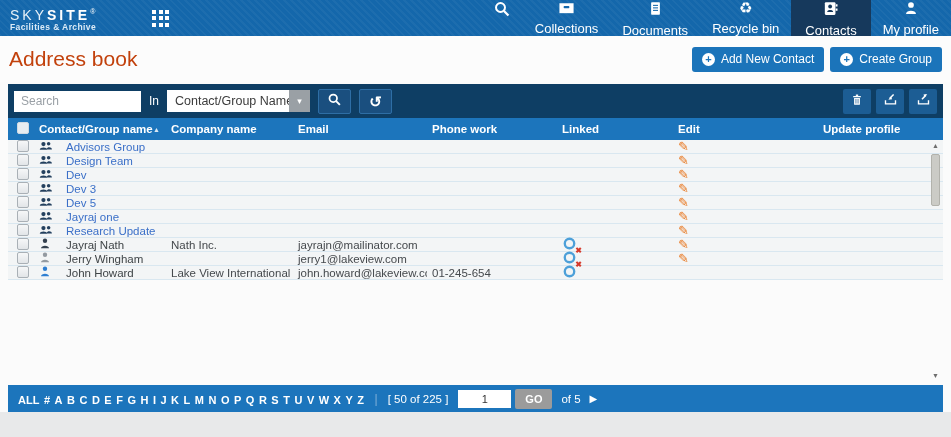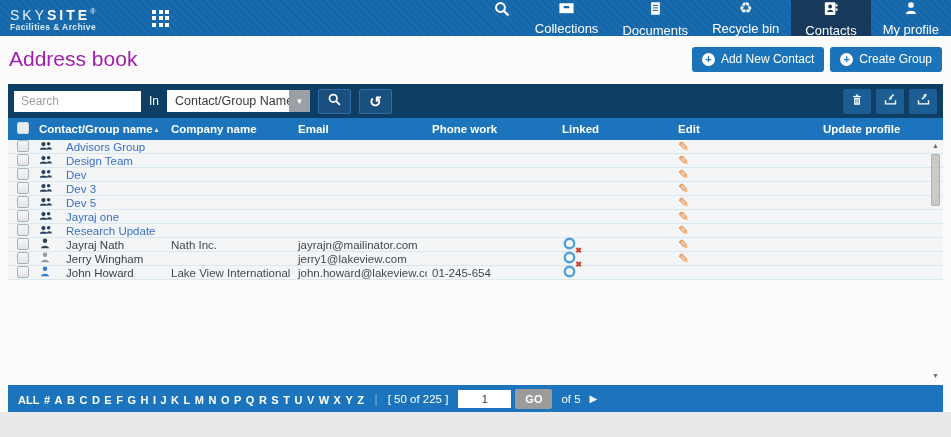--- a/index.html
+++ b/index.html
@@ -21,21 +21,21 @@
   .apps-icon i { background:#fff; }
   .nav { margin-left:auto; display:flex; align-items:stretch; }
   .nav-item { display:flex; align-items:center; gap:6px; padding:0 12px; color:#fff;
     font-size:13px; cursor:pointer; white-space:nowrap;flex-direction:column; }
   .nav-item.active { background:#16395c; padding:0 14px; }
   .nav-item svg { display:block; }
   .uni-icon { color:#fff; font-size:15px; line-height:1; }
 
   
   .titlebar { height:46px; background:#fcfcfc; display:flex; align-items:center; padding:0 9px; }
-  .page-title { font-size:21px; font-weight:400; color:#a21caf; }
+  .page-title { font-size:21px; font-weight:400; color:#c2410c; }
   .title-actions { margin-left:auto; display:flex; gap:6px; }
   .btn-primary { display:flex; align-items:center; gap:6px; background:#1b74ba; color:#fff;
     border:none; border-radius:3px; height:25px; padding:0 10px; font-size:12px;
     font-family:inherit; cursor:pointer; }
   .plus-disc { width:13px; height:13px; border-radius:50%; background:#fff; color:#1b74ba;
     font-size:11px; font-weight:bold; line-height:13px; text-align:center; display:inline-block; }
 
   
   .content { padding:2px 8px 0 8px; background:#fbfbfb; }
 

